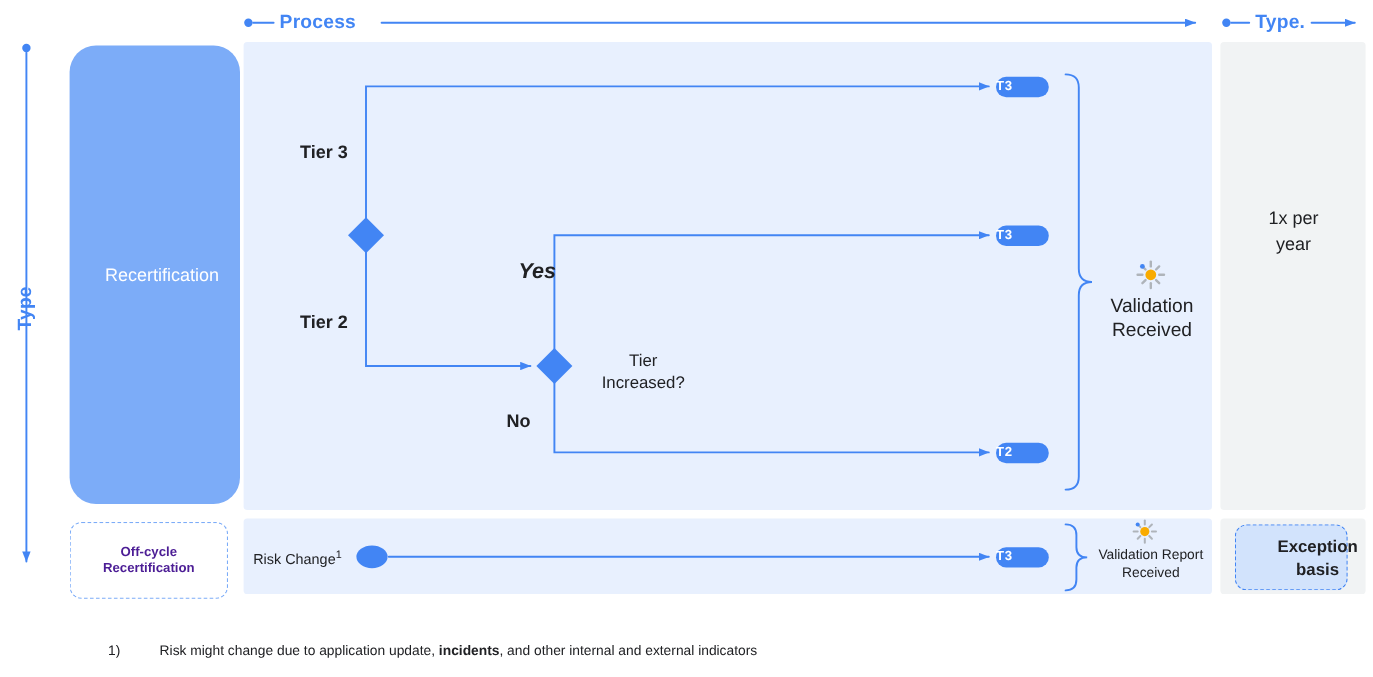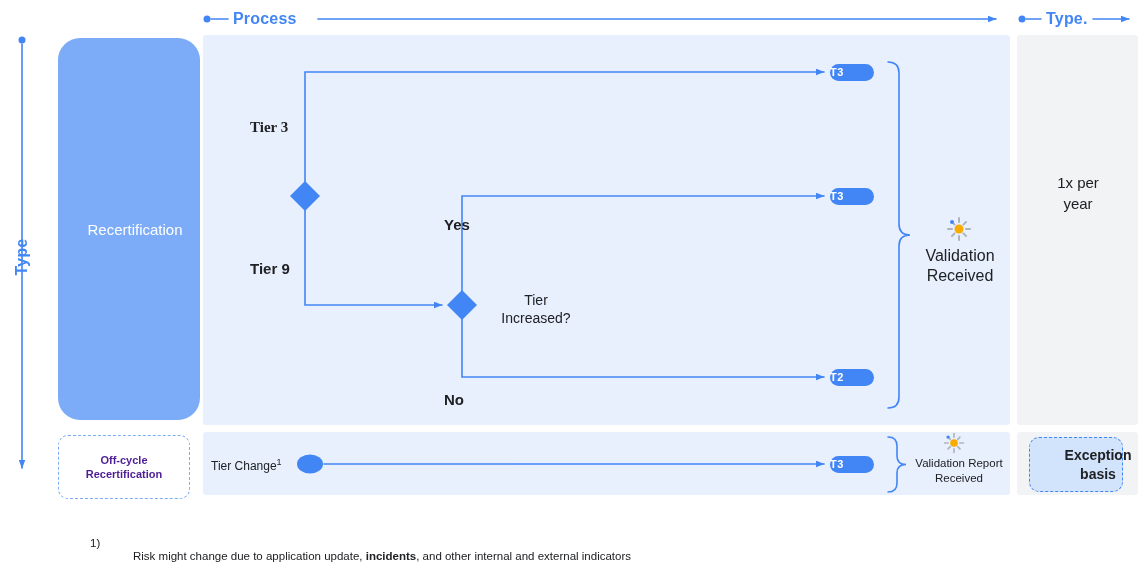--- a/index.html
+++ b/index.html
@@ -74,24 +74,24 @@
   <div class="abs accent-lbl" style="left:1046px;top:10px;">Type.</div>
   <div class="abs accent-lbl rot center" style="left:-8px;top:248px;width:60px;height:18px;">Type</div>
 
   <div class="abs recert-box" style="left:58px;top:38px;width:130px;height:382px;">
     <span>Recertification</span>
   </div>
   <div class="abs dashed-box" style="left:58px;top:435px;width:130px;height:62px;">
     <span style="display:block;width:110px;">Off-cycle Recertification</span>
   </div>
 
-  <div class="abs bold" style="left:250px;top:119px;font-size:15px;font-family:Liberation Serif, serif;">Tier 3</div>
-  <div class="abs bold" style="left:250px;top:260px;font-size:15px;">Tier 9</div>
-  <div class="abs bold" style="left:444px;top:216px;font-size:15px;">Yes</div>
-  <div class="abs bold" style="left:444px;top:343px;font-size:15px;margin-top:48px;">No</div>
+  <div class="abs bold" style="left:250px;top:119px;font-size:15px;">Tier 3</div>
+  <div class="abs bold" style="left:250px;top:260px;font-size:15px;">Tier 2</div>
+  <div class="abs bold" style="left:432px;top:216px;font-size:18px;font-style:italic;">Yes</div>
+  <div class="abs bold" style="left:422px;top:343px;font-size:15px;">No</div>
   <div class="abs center" style="left:496px;top:291px;width:80px;font-size:14px;line-height:1.3;">Tier Increased?</div>
 
   <div class="abs pill" style="left:830px;top:64px;">T3</div>
   <div class="abs pill" style="left:830px;top:188px;">T3</div>
   <div class="abs pill" style="left:830px;top:369px;">T2</div>
   <div class="abs pill" style="left:830px;top:456px;">T3</div>
 
   <div class="abs" style="left:946px;top:216px;width:26px;height:26px;">
     <svg width="26" height="26" viewBox="0 0 26 26">
       <g stroke="#AFB4BA" stroke-width="2" stroke-linecap="round">
@@ -109,38 +109,38 @@
     </svg>
   </div>
   <div class="abs center" style="left:912px;top:246px;width:96px;font-size:16px;line-height:1.25;">Validation Received</div>
 
   <div class="abs center" style="left:1047px;top:172px;width:62px;font-size:15px;line-height:1.4;">1x per year</div>
   <div class="abs exception-box" style="left:1029px;top:437px;width:92px;height:53px;">
     <span style="display:block;width:80px;margin-left:44px;">Exception basis</span>
   </div>
 
   <div class="abs" style="left:211px;top:457px;font-size:12px;">
-    <span>Tier Change</span><sup>1</sup>
+    <span>Risk Change</span><sup>1</sup>
   </div>
   <div class="abs" style="left:943px;top:432px;width:22px;height:22px;">
     <svg width="22" height="22" viewBox="0 0 26 26">
       <g stroke="#AFB4BA" stroke-width="2" stroke-linecap="round">
         <line x1="13" y1="2" x2="13" y2="6"></line>
         <line x1="13" y1="20" x2="13" y2="24"></line>
         <line x1="2" y1="13" x2="6" y2="13"></line>
         <line x1="20" y1="13" x2="24" y2="13"></line>
         <line x1="6" y1="6" x2="8.6" y2="8.6"></line>
         <line x1="17.4" y1="17.4" x2="20" y2="20"></line>
         <line x1="6" y1="20" x2="8.6" y2="17.4"></line>
         <line x1="17.4" y1="8.6" x2="20" y2="6"></line>
       </g>
       <circle cx="13" cy="13" r="4.5" fill="#F9AB00"></circle>
       <circle cx="6" cy="6" r="2" fill="#4285F4"></circle>
     </svg>
   </div>
   <div class="abs center" style="left:903px;top:456px;width:112px;font-size:11.5px;line-height:1.3;">Validation Report Received</div>
 
   <div class="abs" style="left:90px;top:537px;font-size:11.5px;">1)</div>
-  <div class="abs" style="left:133px;top:550px;font-size:11.5px;width:700px;">
+  <div class="abs" style="left:133px;top:537px;font-size:11.5px;width:700px;">
     <span>Risk might change due to application update, </span><span class="bold">incidents</span><span>, and other internal and external indicators</span>
   </div>
 
 </div>
 
 </body></html>

